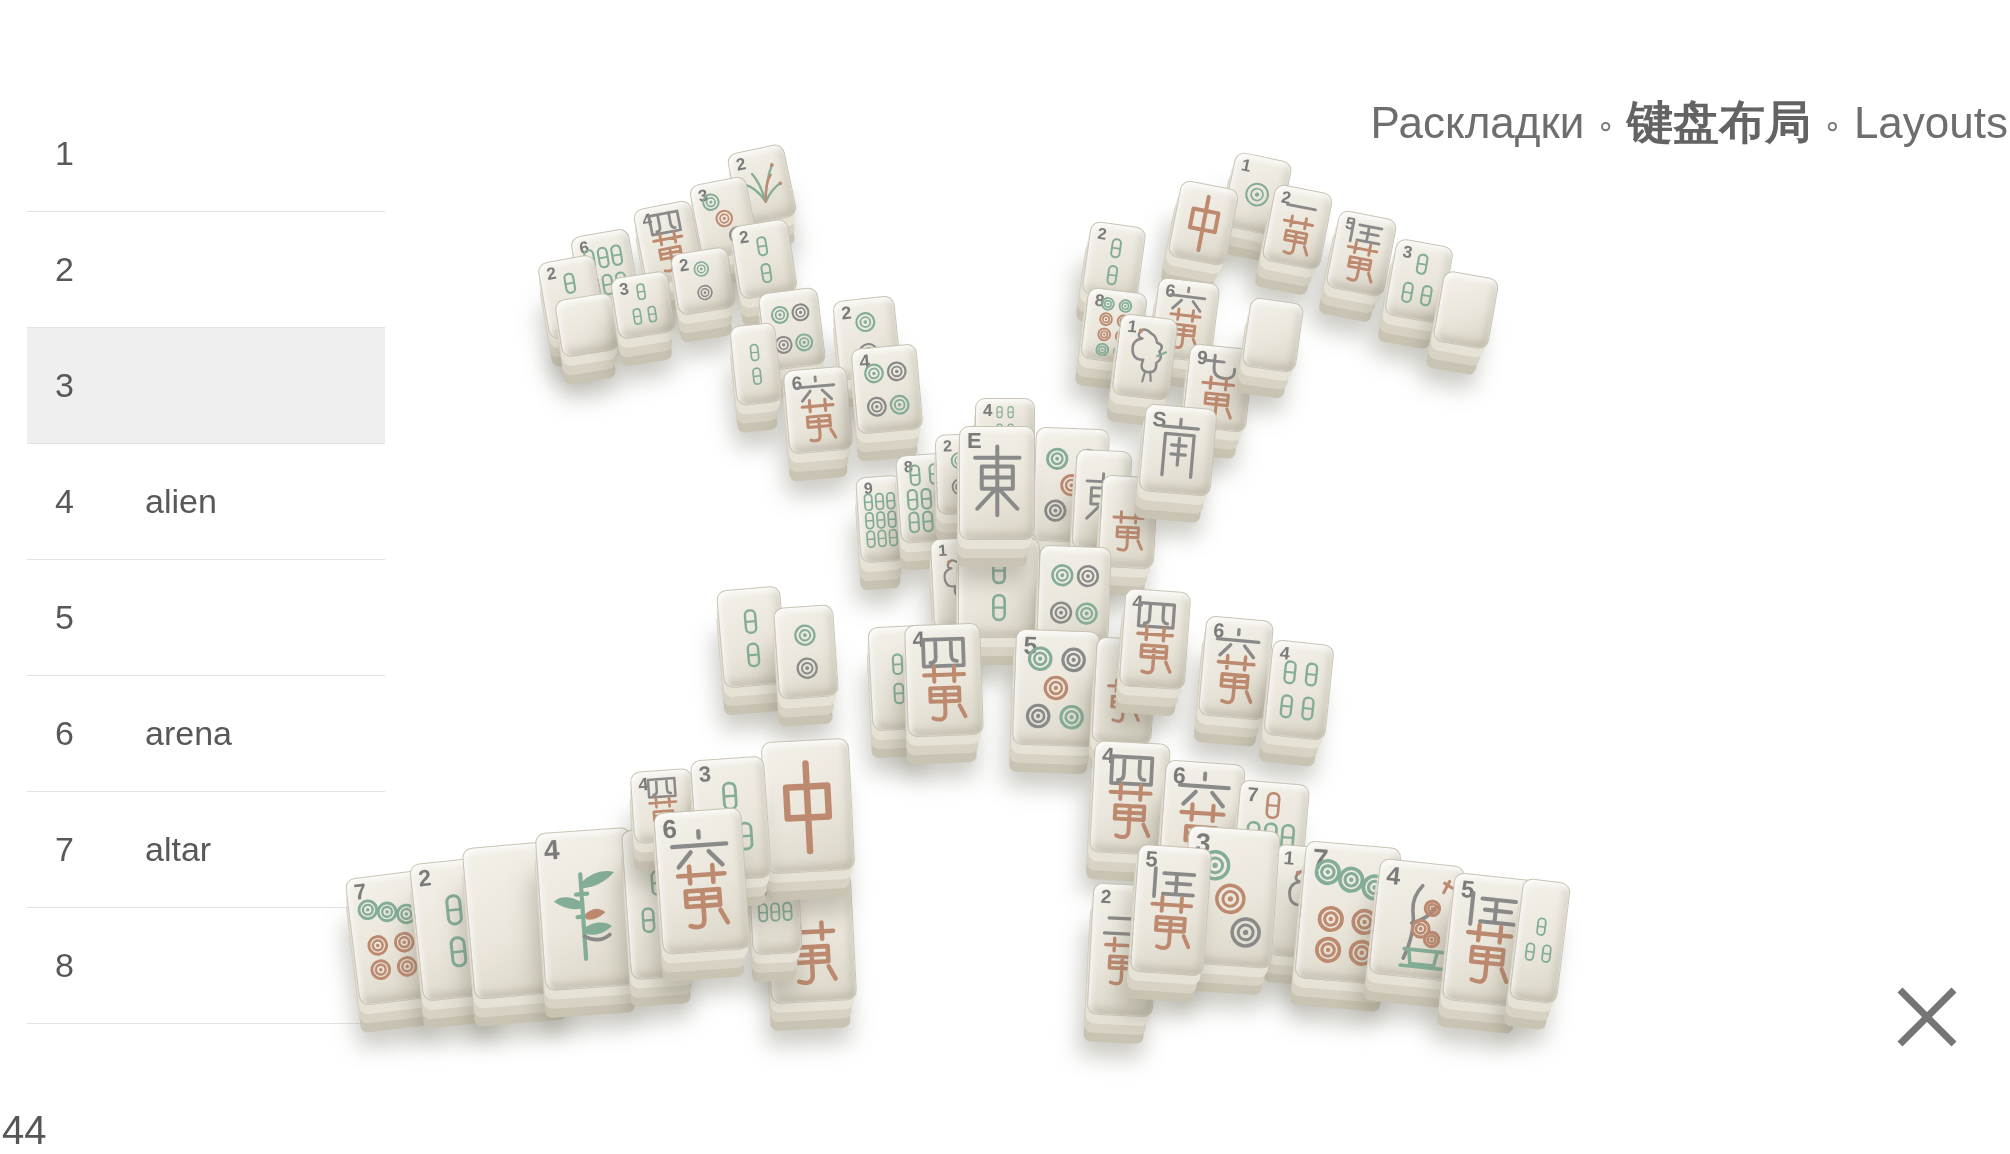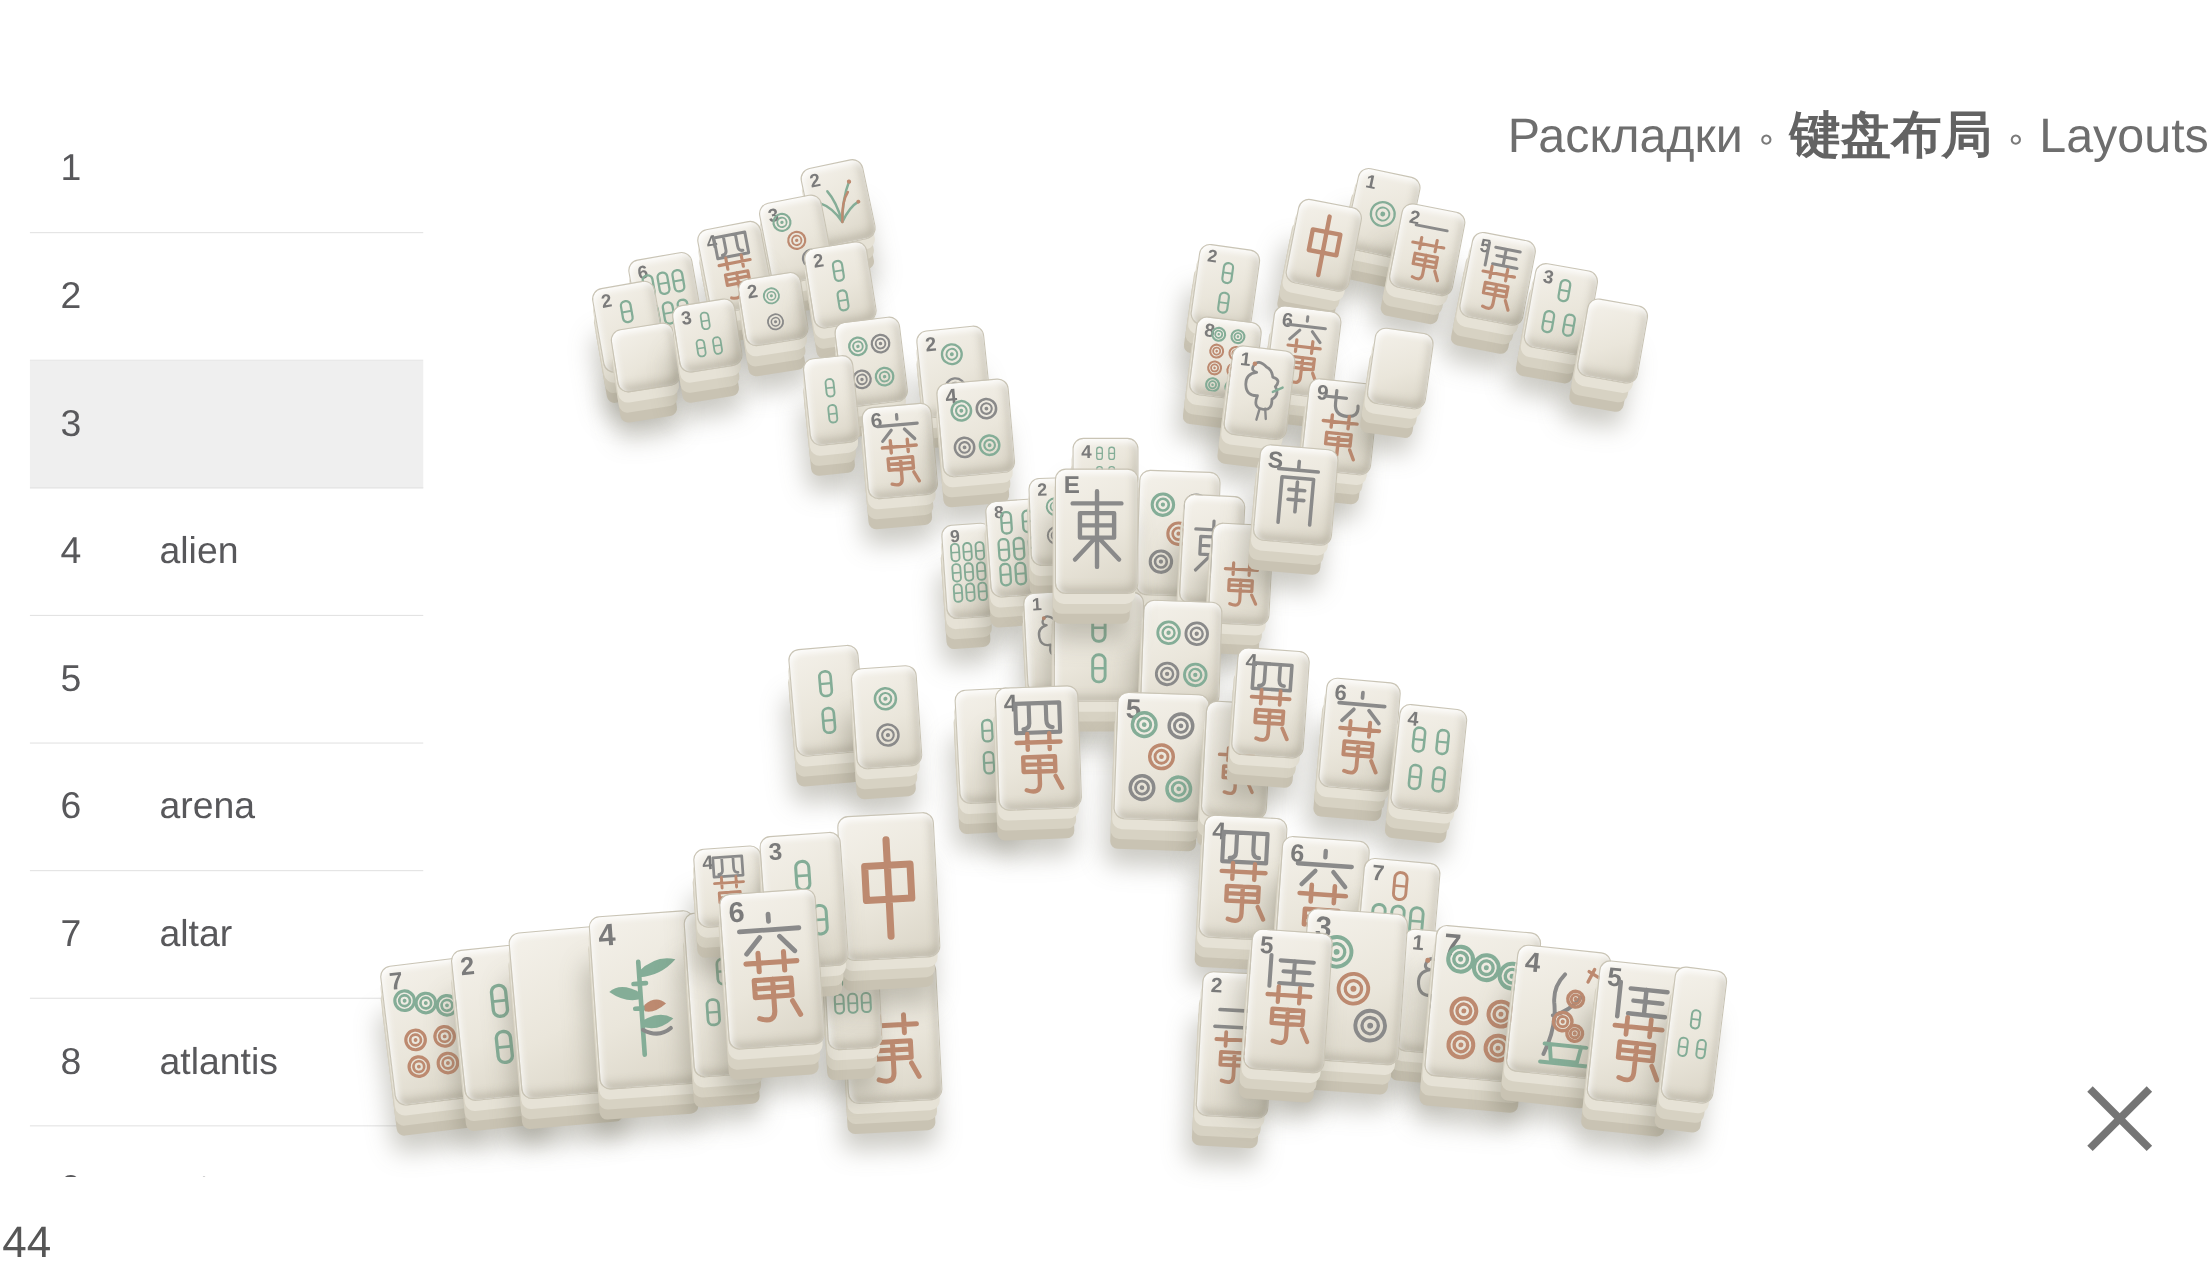--- a/index.html
+++ b/index.html
@@ -791,21 +791,20 @@
       <div class="srow">
         <span class="snum">6</span>
         <span class="slabel">arena</span>
       </div>
       <div class="srow">
         <span class="snum">7</span>
         <span class="slabel">altar</span>
       </div>
       <div class="srow">
         <span class="snum">8</span>
-        <span class="slabel">atlantis</span>
       </div>
       <div class="srow">
         <span class="snum">9</span>
         <span class="slabel">aztec</span>
       </div>
     </div>
 
   <div class="counter">44</div>
 
   <button class="close-btn" aria-label="close">

